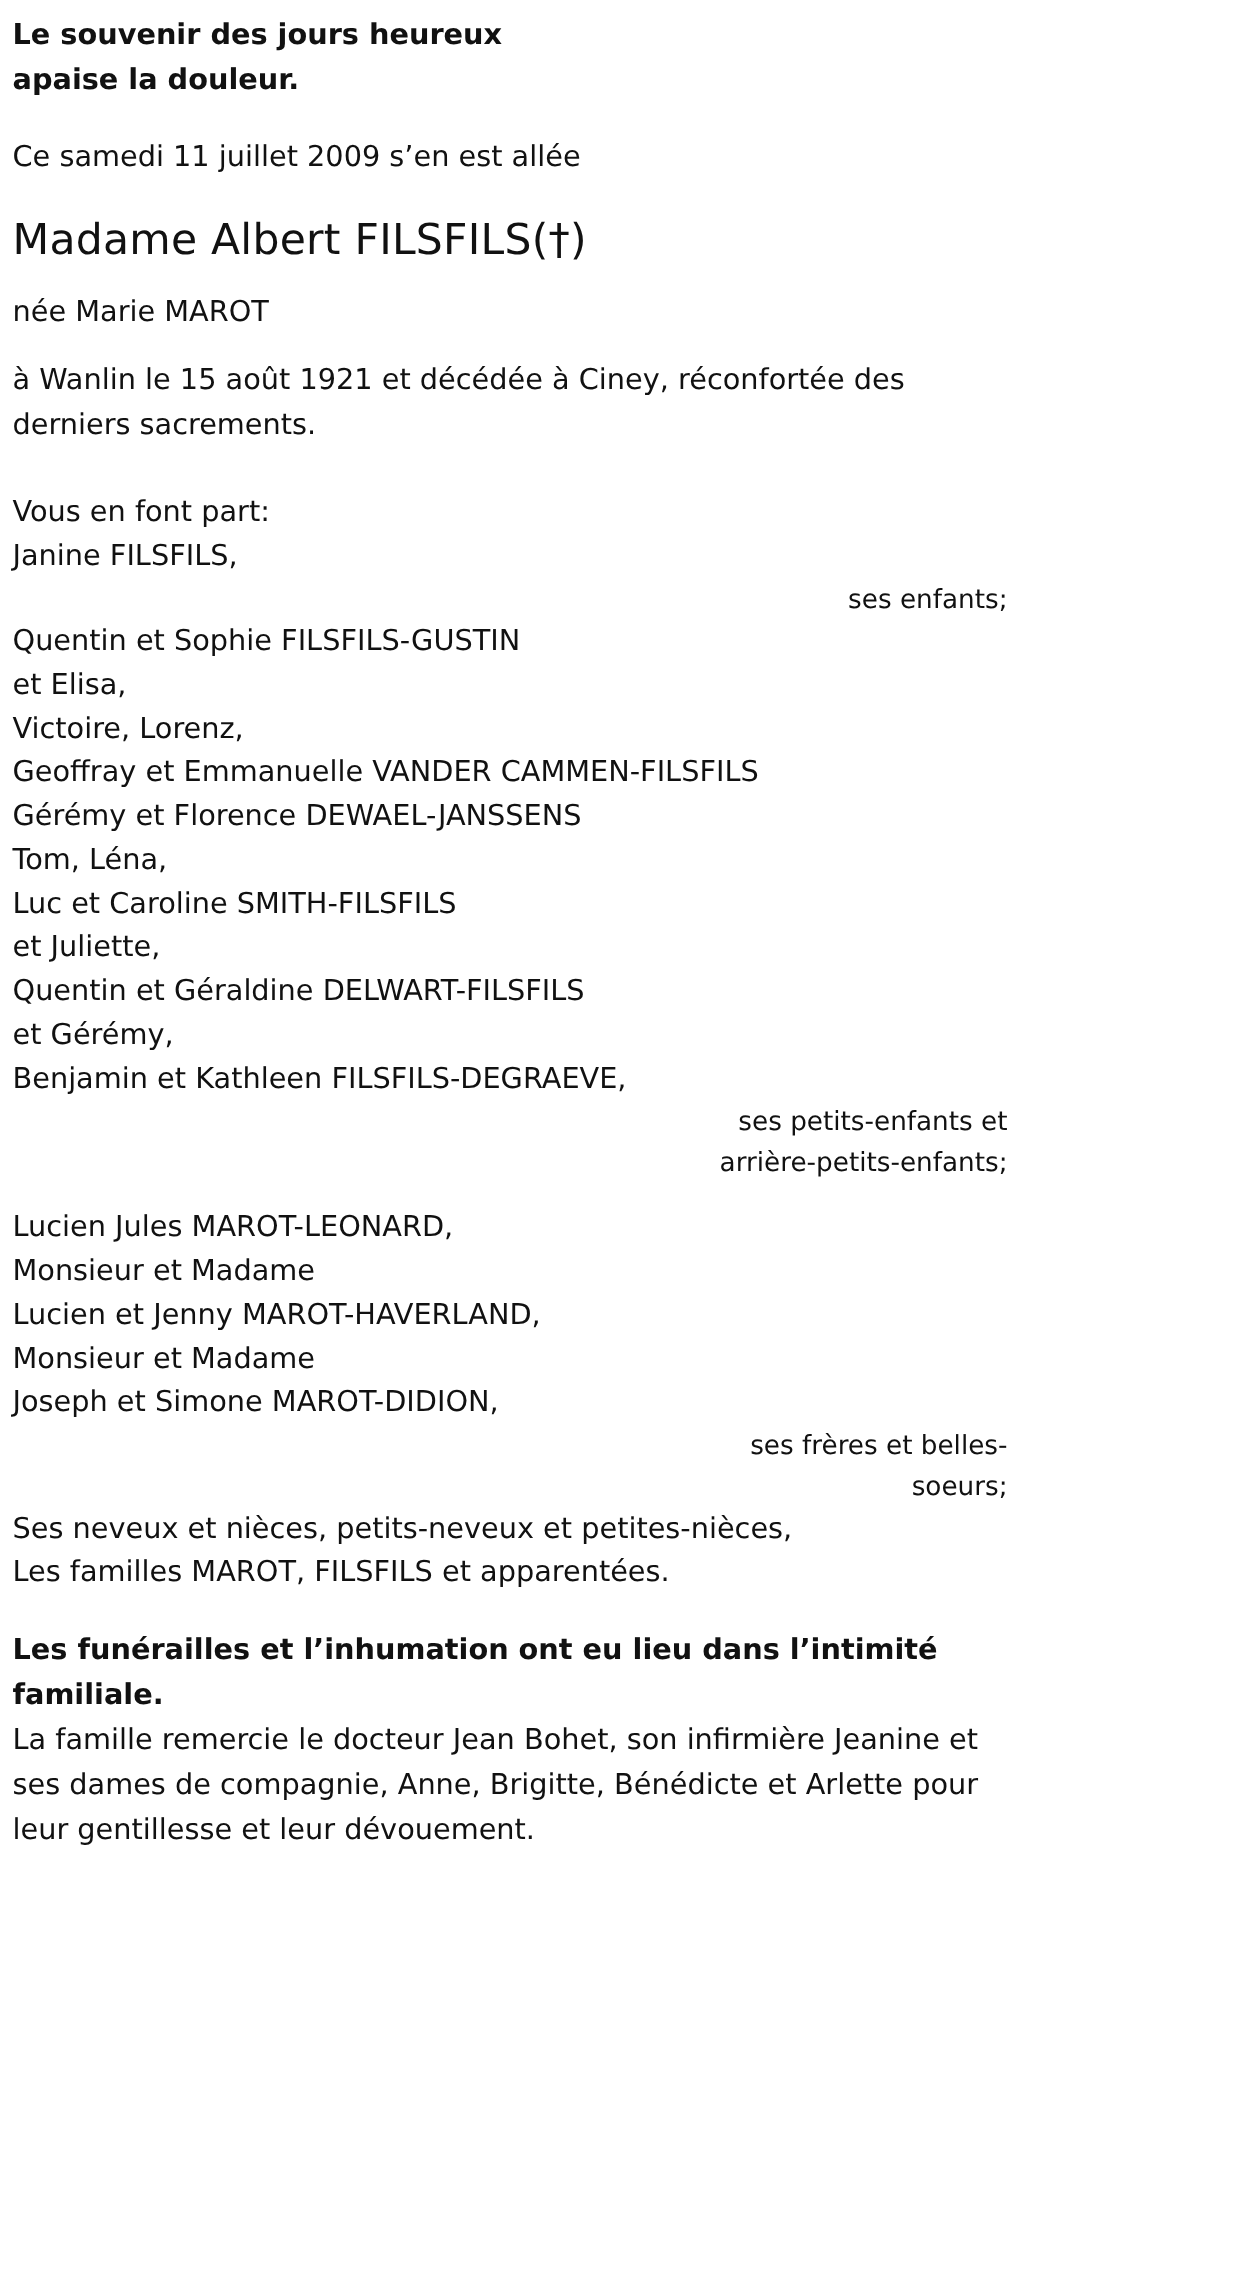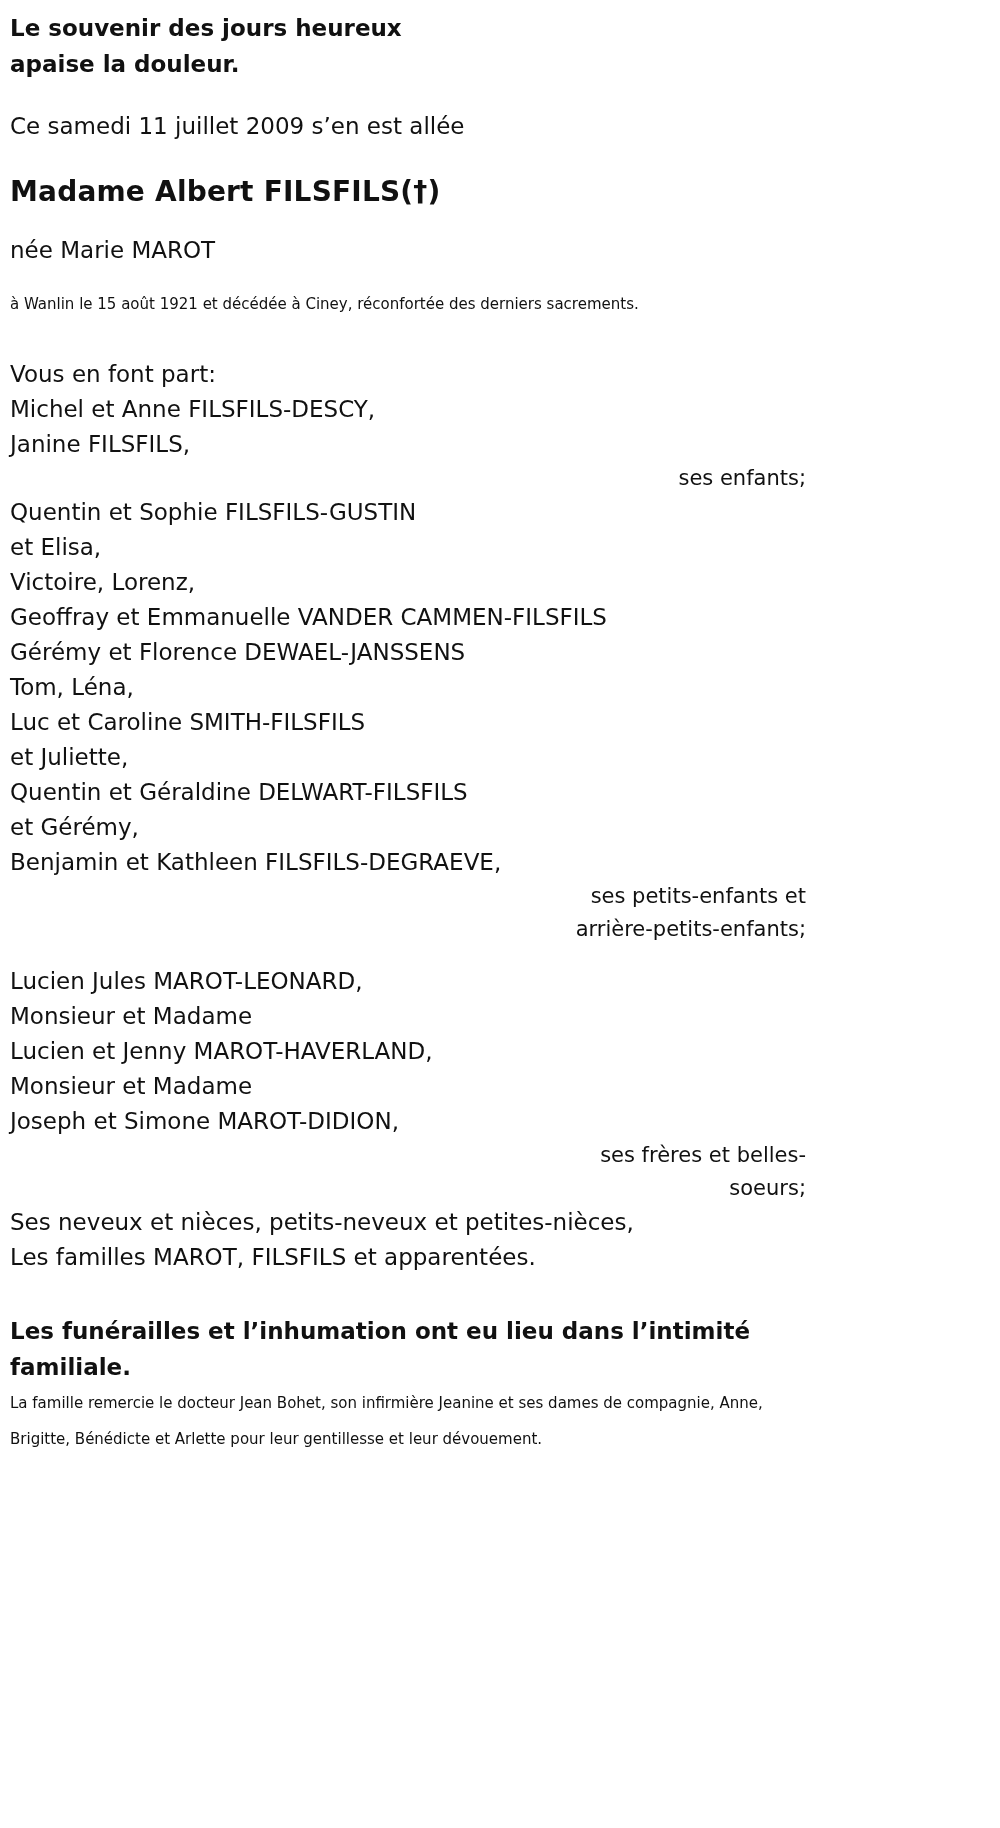--- a/index.html
+++ b/index.html
@@ -25,27 +25,27 @@
     line-height: 36px;
     white-space: pre-wrap;
   }
   .bold {
     font-weight: bold;
   }
   .spacer-sm { height: 18px; }
   .spacer-md { height: 26px; }
   .spacer-lg { height: 34px; }
   .name-heading {
-    font-size: 28px;
-    font-weight: bold;
+    font-size: 34px;
+    font-weight: normal;
     line-height: 44px;
     letter-spacing: 0.2px;
   }
   .para {
-    font-size: 15px;
+    font-size: 23px;
     line-height: 36px;
   }
   .list .line {
     line-height: 35px;
   }
   .role {
     font-size: 21px;
     line-height: 33px;
     text-align: right;
     padding-right: 2px;
@@ -55,21 +55,21 @@
     justify-content: flex-end;
   }
   .role-inner {
     max-width: 250px;
     text-align: right;
   }
   .role-inner.wide {
     max-width: 235px;
   }
   .bottom-block {
-    margin-top: 38px;
+    margin-top: 26px;
   }
   .bottom-block .para {
     line-height: 36px;
   }
 </style>
 </head>
 <body>
 
 <div class="page">
 
@@ -92,21 +92,20 @@
 
   <div class="spacer-sm"></div>
 
   <div class="para">à Wanlin le 15 août 1921 et décédée à Ciney, réconfortée des derniers sacrements.</div>
 
   <div class="spacer-lg"></div>
 
   <div class="line">Vous en font part:</div>
 
   <div class="list">
-    <div class="line">Michel et Anne FILSFILS-DESCY,</div>
     <div class="line">Janine FILSFILS,</div>
   </div>
 
   <div class="role-block">
     <div class="role role-inner">ses enfants;</div>
   </div>
 
   <div class="list">
     <div class="line">Quentin et Sophie FILSFILS-GUSTIN</div>
     <div class="line">et Elisa,</div>

